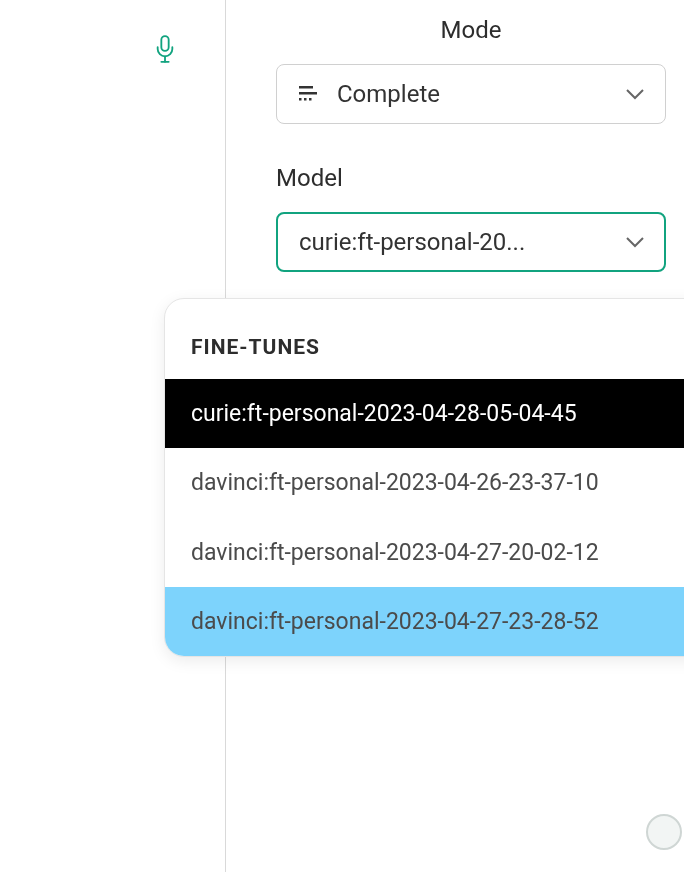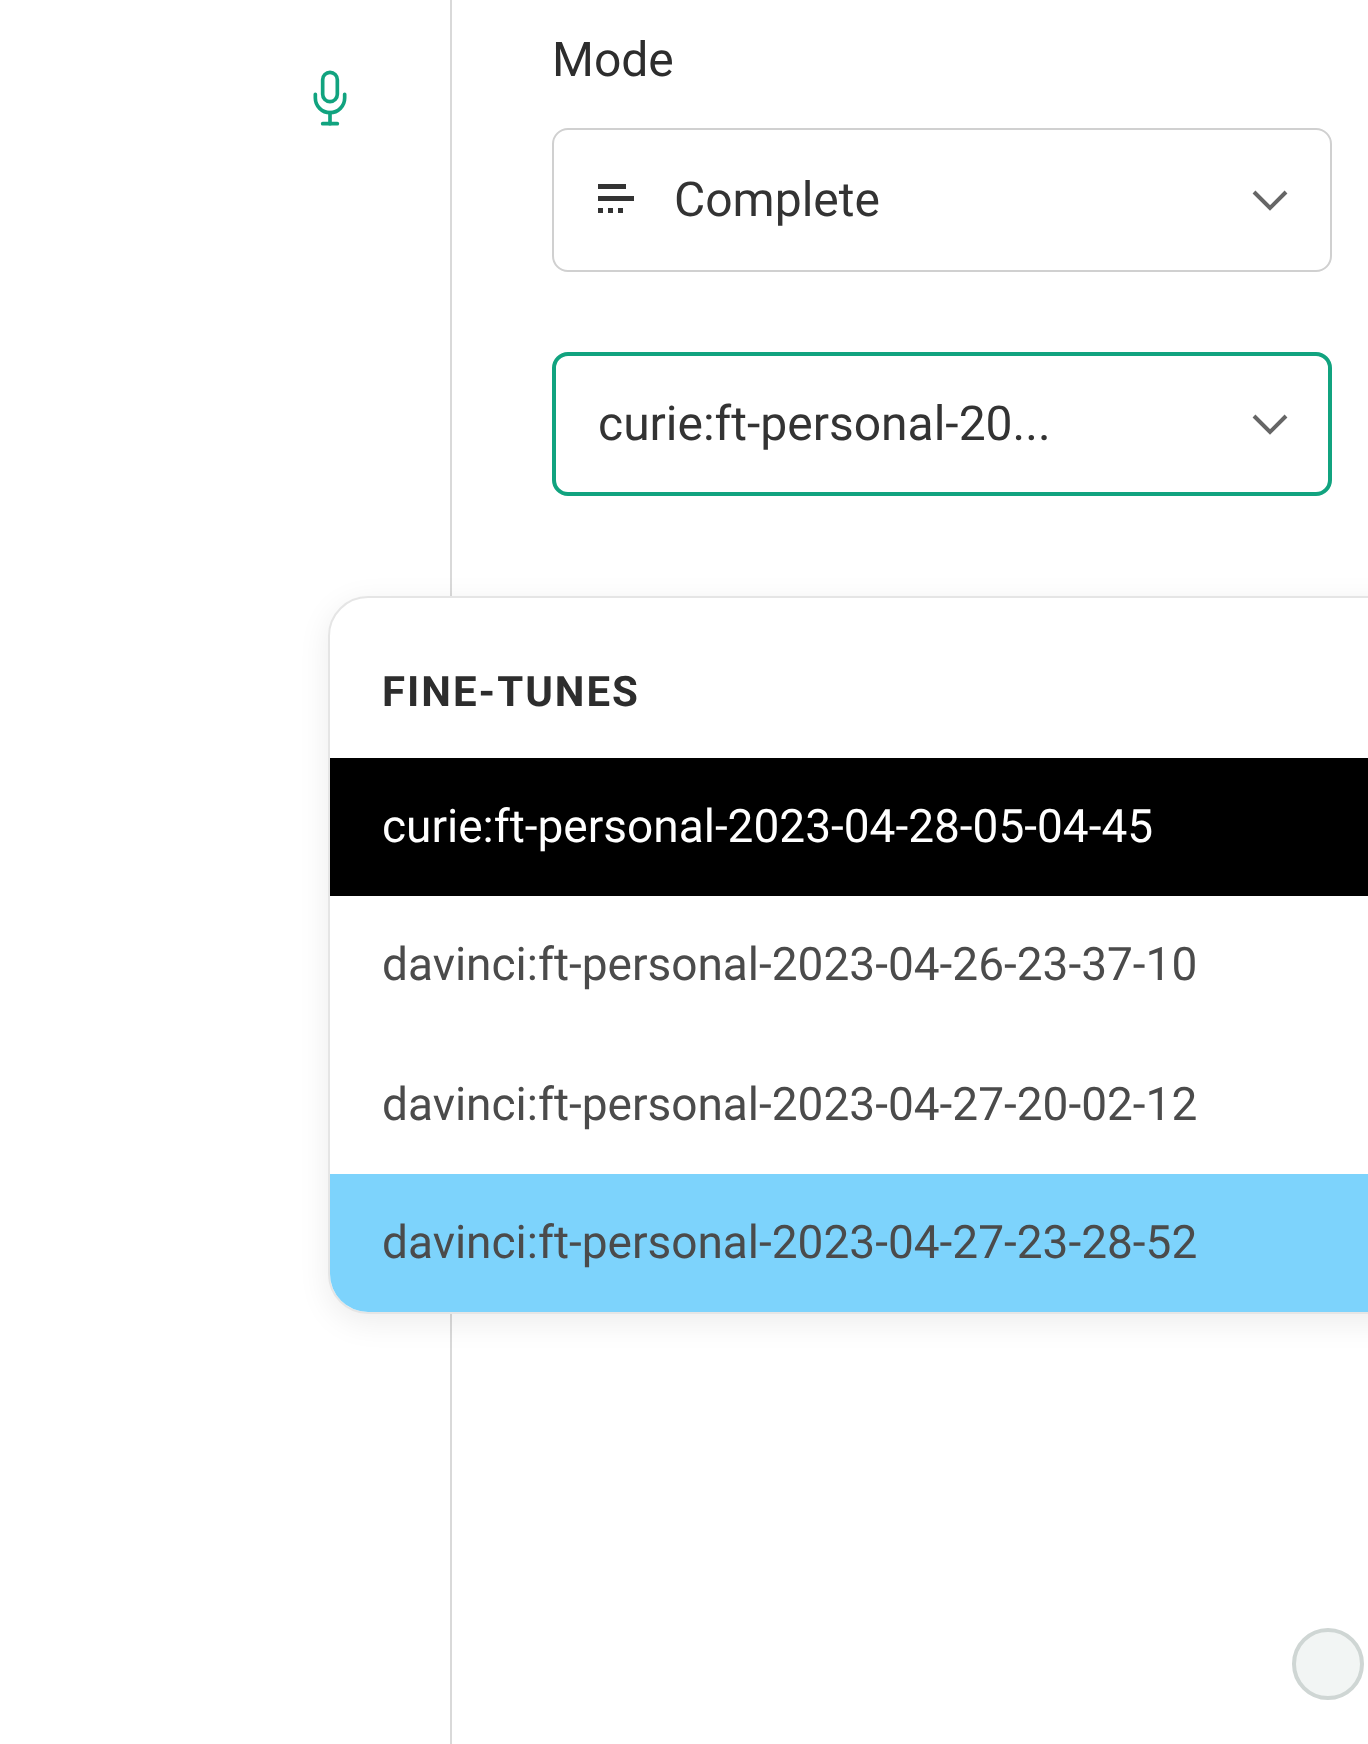--- a/index.html
+++ b/index.html
@@ -43,21 +43,21 @@
       margin-bottom: 20px;
       font-weight: 400;
     }
     .select-box {
       display: flex;
       align-items: center;
       justify-content: space-between;
       border: 1px solid #d0d0d0;
       border-radius: 8px;
       padding: 16px 20px;
-      height: 72px;
+      height: 60px;
       cursor: pointer;
       background: #fff;
     }
     .select-box.focused {
       border: 2px solid #11a37f;
       padding: 15px 19px;
     }
     .select-left {
       display: flex;
       align-items: center;
@@ -75,20 +75,21 @@
       align-items: center;
       justify-content: center;
     }
     .chevron {
       width: 20px;
       height: 12px;
       color: #666;
     }
     .mode-group {
       margin-bottom: 40px;
+      text-align: center;
     }
     .model-group {
       margin-bottom: 0;
     }
     .truncated {
       white-space: nowrap;
       overflow: hidden;
       text-overflow: ellipsis;
       max-width: 280px;
       display: block;
@@ -170,20 +171,21 @@
       </div>
       <span>
         <svg class="chevron" viewBox="0 0 20 12" fill="none" stroke="currentColor" stroke-width="2">
           <polyline points="2,2 10,10 18,2"></polyline>
         </svg>
       </span>
     </div>
   </div>
 
   <div class="model-group">
+    <div class="field-label">Model</div>
     <div class="select-box focused">
       <div class="select-left" style="position:relative;">
         <span class="select-text truncated" style="padding-left:2px;">curie:ft-personal-20...</span>
       </div>
       <span>
         <svg class="chevron" viewBox="0 0 20 12" fill="none" stroke="currentColor" stroke-width="2">
           <polyline points="2,2 10,10 18,2"></polyline>
         </svg>
       </span>
     </div>

